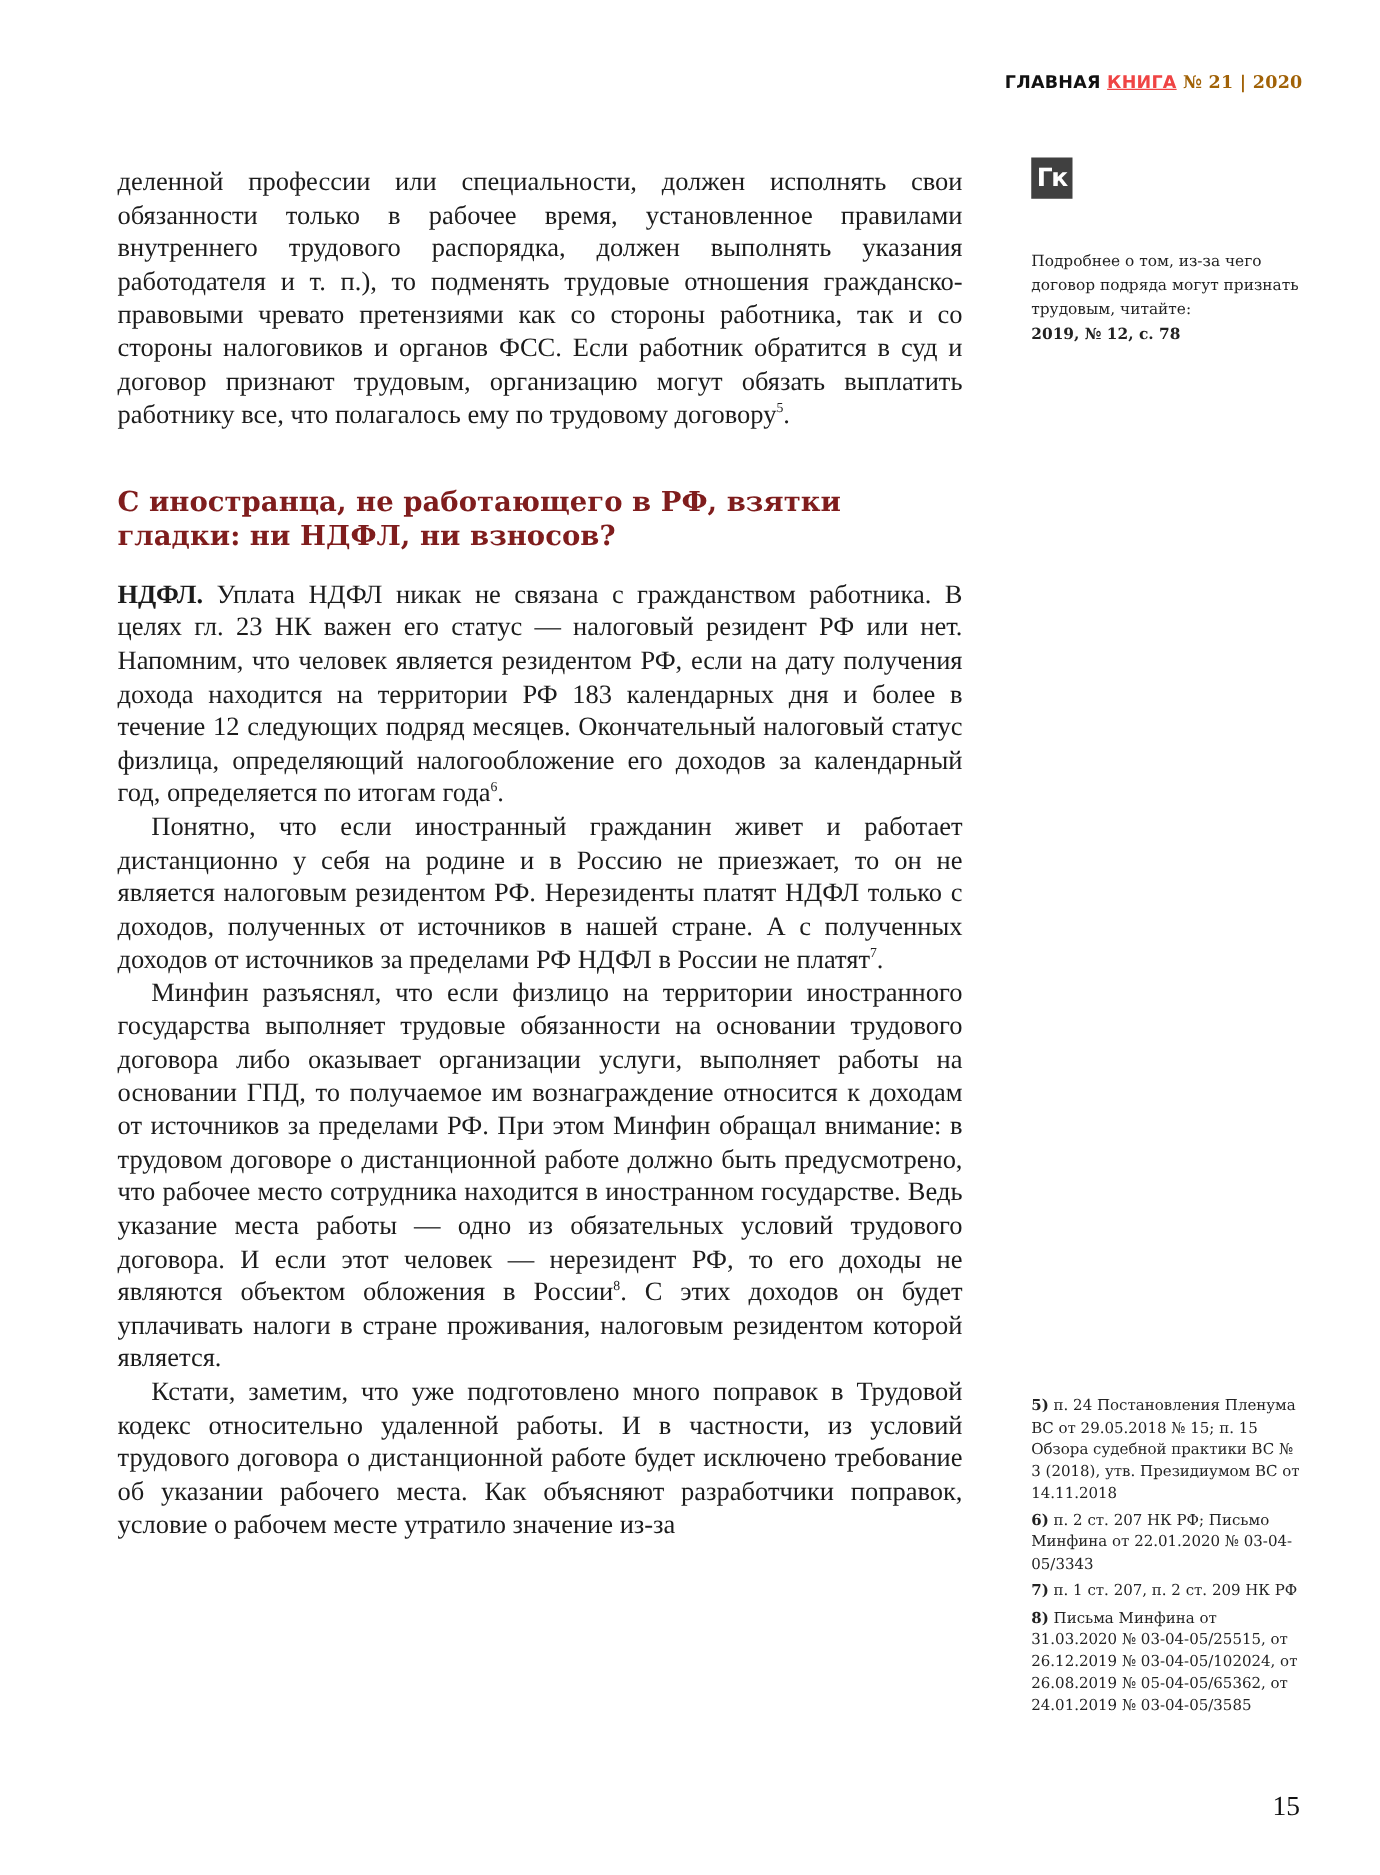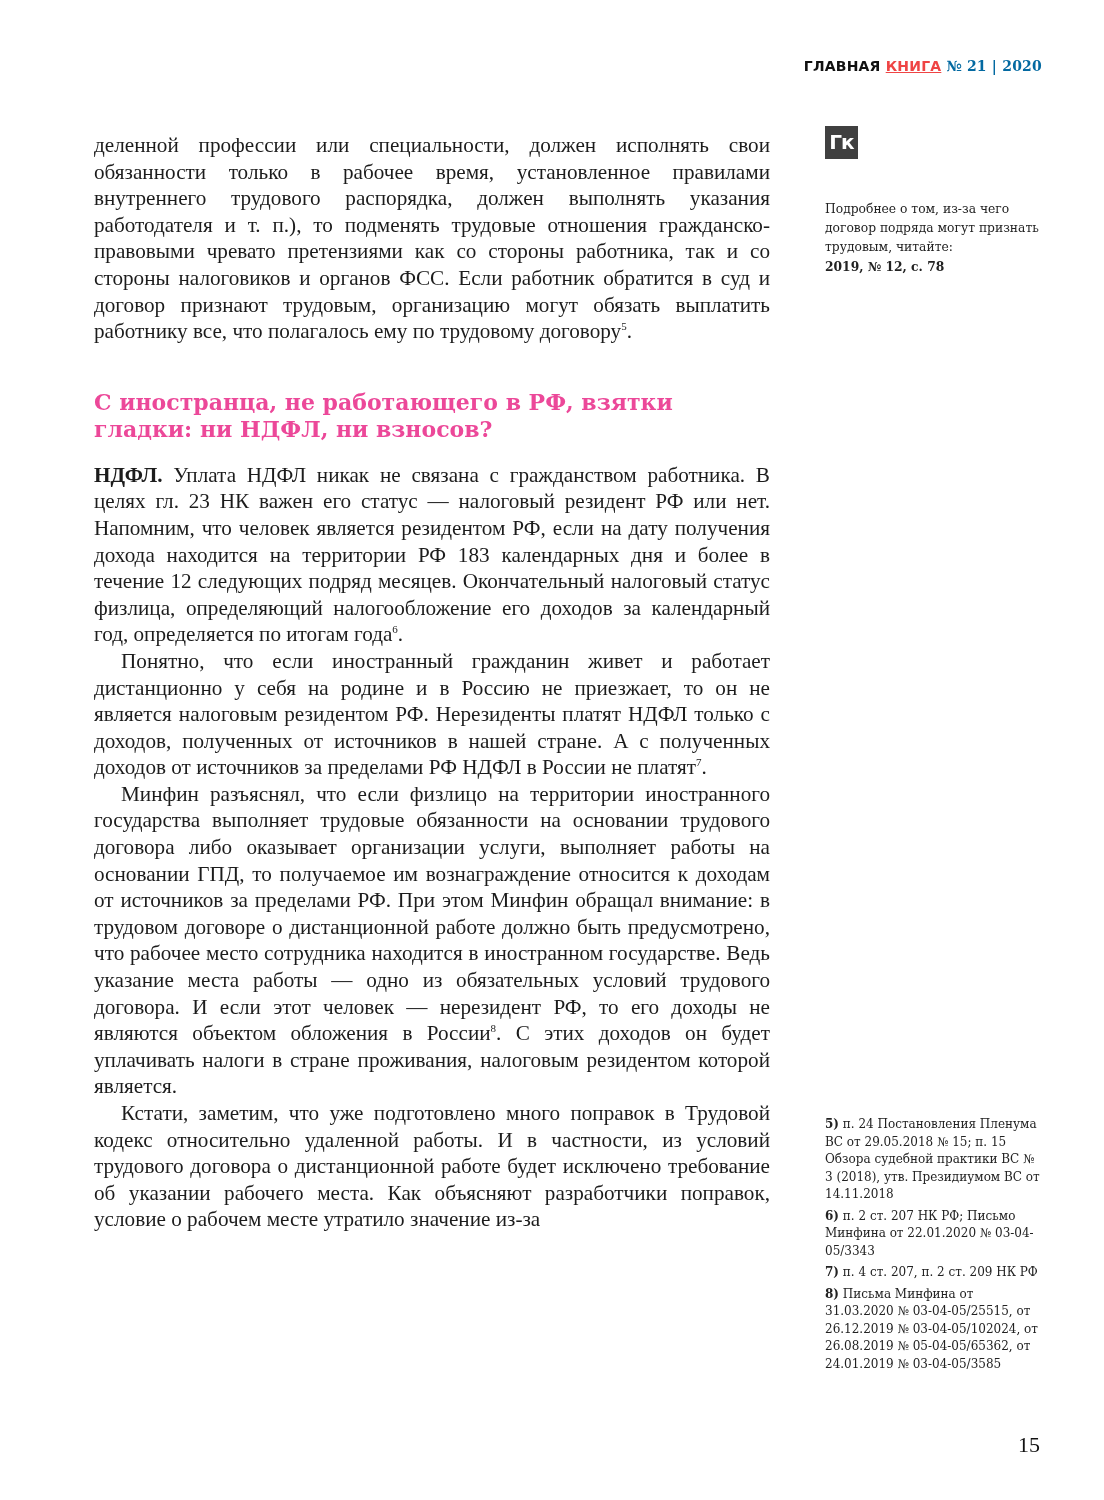--- a/index.html
+++ b/index.html
@@ -1,25 +1,25 @@
 <!DOCTYPE html>
 <html><head>
 <meta charset="utf-8">
 <style>
   html, body { margin: 0; padding: 0; background: #ffffff; }
   body { width: 1104px; height: 1500px; position: relative; overflow: hidden; color: #1a1a1a; }
   .header { position: absolute; top: 58px; right: 62px; font-family: "DejaVu Sans", sans-serif; font-weight: bold; font-size: 14px; letter-spacing: 0.2px; white-space: nowrap; }
   .header .h-main { color: #111; }
   .header .h-accent { color: #ef4444; text-decoration: underline; }
-  .header .h-issue { color: #0369a1; font-family: "DejaVu Serif", serif; }
+  .header .h-issue { color: #a16207; font-family: "DejaVu Serif", serif; }
   .main { position: absolute; left: 94px; top: 132px; width: 676px; font-family: "Liberation Serif", serif; font-size: 21.2px; line-height: 26.6px; color: #1c1c1c; }
   .main p { margin: 0; text-align: justify; }
   .main p.indent { text-indent: 27px; }
   .main sup { font-size: 11px; line-height: 0; vertical-align: super; }
-  .heading { font-family: "DejaVu Serif", serif; font-weight: bold; font-size: 22px; line-height: 27px; color: #ec4899; margin: 44px 0 19px 0; width: 620px; }
+  .heading { font-family: "DejaVu Serif", serif; font-weight: bold; font-size: 22px; line-height: 27px; color: #7f1d1d; margin: 44px 0 19px 0; width: 620px; }
   .lead { font-weight: bold; }
   .side { position: absolute; left: 825px; width: 215px; font-family: "DejaVu Serif", serif; font-size: 12.3px; line-height: 19px; color: #222; }
   .logo { position: absolute; left: 825px; top: 126px; width: 33px; height: 33px; background: #404040; color: #fff; font-family: "DejaVu Sans", sans-serif; font-weight: bold; font-size: 20px; line-height: 33px; text-align: center; letter-spacing: -1px; }
   .aside-note { top: 168px; margin-top: 32px; }
   .aside-note .ref { font-weight: bold; display: block; }
   .footnotes { top: 1116px; }
   .fn { margin-bottom: 4px; font-size: 12px; line-height: 17.5px; }
   .fn b { font-weight: bold; }
   .page-num { position: absolute; left: 1018px; top: 1432px; font-family: "Liberation Serif", serif; font-size: 22px; color: #111; }
 </style>
@@ -46,17 +46,17 @@
 <div class="logo">Гк</div>
 
 <div class="side aside-note">
   <span>Подробнее о том, из-за чего договор подряда могут признать трудовым, читайте:</span>
   <span class="ref">2019, № 12, с. 78</span>
 </div>
 
 <div class="side footnotes">
   <div class="fn"><b>5)</b><span> п. 24 Постановления Пленума ВС от 29.05.2018 № 15; п. 15 Обзора судебной практики ВС № 3 (2018), утв. Президиумом ВС от 14.11.2018</span></div>
   <div class="fn"><b>6)</b><span> п. 2 ст. 207 НК РФ; Письмо Минфина от 22.01.2020 № 03-04-05/3343</span></div>
-  <div class="fn"><b>7)</b><span> п. 4 ст. 207, п. 2 ст. 209 НК РФ</span></div>
+  <div class="fn"><b>7)</b><span> п. 1 ст. 207, п. 2 ст. 209 НК РФ</span></div>
   <div class="fn"><b>8)</b><span> Письма Минфина от 31.03.2020 № 03-04-05/25515, от 26.12.2019 № 03-04-05/102024, от 26.08.2019 № 05-04-05/65362, от 24.01.2019 № 03-04-05/3585</span></div>
 </div>
 
 <div class="page-num">15</div>
 
 </body></html>

